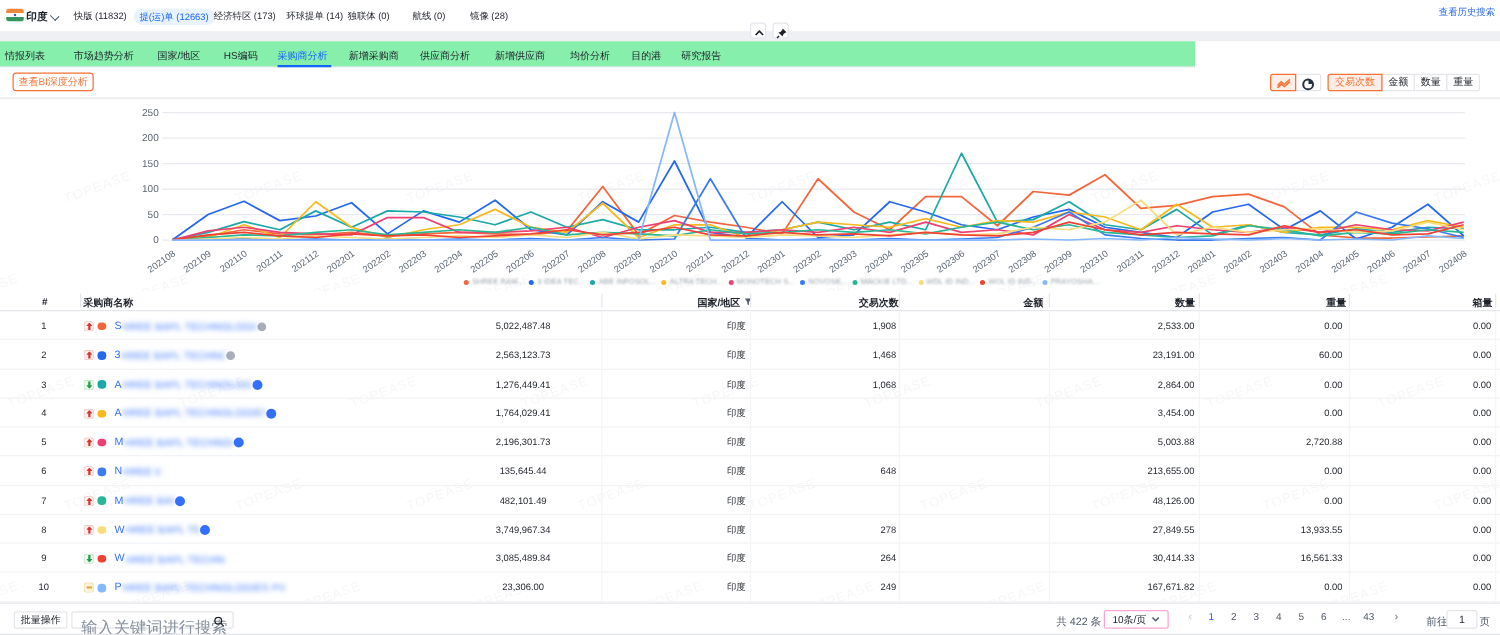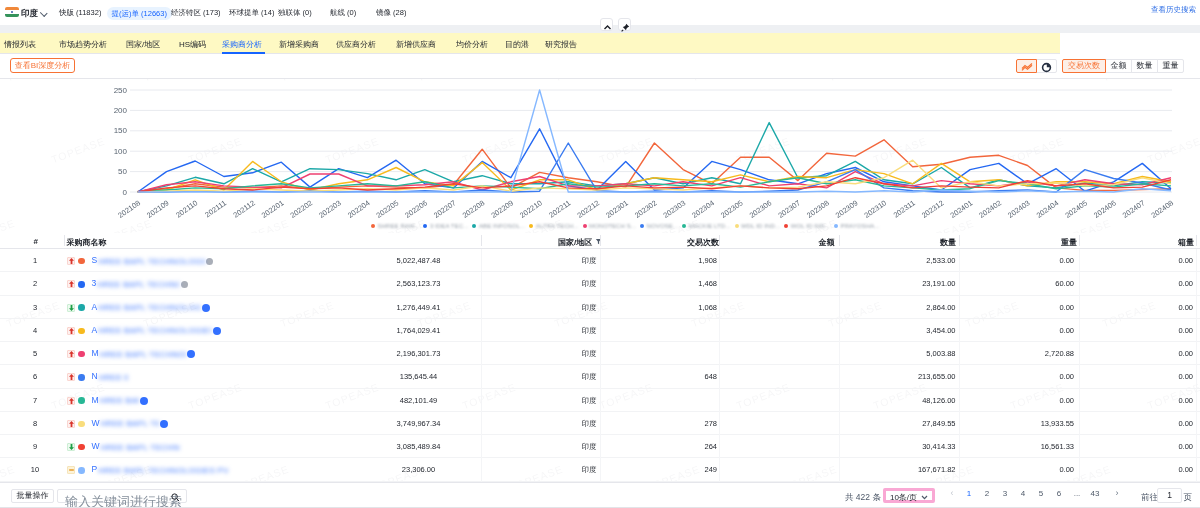--- a/index.html
+++ b/index.html
@@ -11,21 +11,21 @@
 .flag i { position:absolute; left:5.8px; top:3.9px; width:2.4px; height:2.4px; border-radius:50%; background:#3A5BA9; }
 .cname { position:absolute; left:21px; top:7.5px; font-size:8.5px; font-weight:bold; color:#1D2129; }
 .caret { position:absolute; left:40px; top:9.5px; width:6px; height:6px; }
 .caret:before { content:""; position:absolute; left:0.5px; top:0.5px; width:4.5px; height:4.5px; border-right:1.2px solid #4E5969; border-bottom:1.2px solid #4E5969; transform:rotate(45deg) scaleY(0.8); }
 .titem { position:absolute; top:8px; font-size:7.5px; color:#1D2129; white-space:nowrap; }
 .pill { position:absolute; left:106.5px; top:6.5px; height:13.5px; line-height:13.5px; padding:0 5px; background:#E8F3FF; border-radius:8px; font-size:7.5px; color:#1664FF; }
 .hist { position:absolute; right:4px; top:4.5px; font-size:7.5px; color:#2A6BE5; }
 .gband { position:absolute; left:0; top:25px; width:1200px; height:8px; background:#EEF0F3; }
 .sqbtn { position:absolute; top:18px; width:13px; height:13px; background:#fff; border:1px solid #E5E6EB; border-radius:3px; }
 
-.tabs { position:absolute; left:0; top:33px; width:1060px; height:21px; background:#fef9c3; border-bottom:1px solid #E5E6EB; }
+.tabs { position:absolute; left:0; top:33px; width:956px; height:21px; background:#86efac; border-bottom:1px solid #E5E6EB; }
 .tab { position:absolute; top:6px; font-size:8px; color:#1D2129; white-space:nowrap; }
 .tab.act { color:#1664FF; }
 .tabu { position:absolute; top:19px; height:2px; background:#1664FF; }
 
 .toolbar { position:absolute; left:0; top:54px; width:1200px; height:25px; background:#fff; border-bottom:1px solid #E5E6EB; }
 .bibtn { position:absolute; left:10px; top:4px; width:65px; height:15px; line-height:13px; text-align:center;
   border:1px solid #F77234; border-radius:3px; color:#F77234; font-size:8px; }
 .gbtn { position:absolute; top:5px; height:14px; background:#fff; border:1px solid #E5E6EB; font-size:8px; color:#1D2129; text-align:center; line-height:12.5px; }
 .gbtn.on { border-color:#F77234; color:#F77234; z-index:2; background:#FDEFE7; }
 
@@ -61,21 +61,21 @@
 .bl { display:inline-block; overflow:hidden; font-size:8px; filter:blur(2px); vertical-align:middle; letter-spacing:0.3px; height:11px; line-height:11px; margin-left:1px; }
 .cc { display:inline-block; width:8px; height:8px; border-radius:50%; vertical-align:middle; margin-left:1px; }
 .ccg { background:#A9AEB8; width:7px; height:7px; }
 .ccb { background:#3370FF; }
 
 .foot { position:absolute; left:0; top:482px; width:1200px; height:26px; background:#fff; border-top:1px solid #E5E6EB; }
 .batch { position:absolute; left:11px; top:6px; width:43px; height:14px; line-height:12.5px; text-align:center; border:1px solid #E5E6EB; border-radius:2px; font-size:8px; color:#1D2129; }
 .srch { position:absolute; left:57px; top:6px; width:130px; height:14px; border:1px solid #E5E6EB; border-radius:2px; }
 .srch span { position:absolute; left:7px; top:3px; font-size:13px; color:#86909C; }
 .total { position:absolute; left:845px; top:9px; font-size:8.5px; color:#4E5969; }
-.psel { position:absolute; left:883px; top:5px; width:52px; height:15px; border:3px solid #f9a8d4; border-radius:2px; font-size:8px; color:#1D2129; line-height:13px; text-align:center; }
+.psel { position:absolute; left:883px; top:5px; width:52px; height:15px; border:1px solid #f9a8d4; border-radius:2px; font-size:8px; color:#1D2129; line-height:13px; text-align:center; }
 .pwrap { position:absolute; left:947px; top:5px; display:flex; gap:6px; align-items:center; }
 .pn { width:12px; text-align:center; font-size:8px; color:#4E5969; }
 .pn.cur { color:#1664FF; }
 .parr { font-size:9px; color:#6B7785; width:10px; text-align:center; }
 .goto { position:absolute; left:1141px; top:9px; font-size:8.5px; color:#4E5969; }
 .gbox { position:absolute; left:1157px; top:5px; width:25px; height:15px; border:1px solid #E5E6EB; border-radius:2px; text-align:center; line-height:13px; font-size:8.5px; color:#1D2129; }
 .gpage { position:absolute; left:1183.5px; top:9px; font-size:8.5px; color:#4E5969; }
 
 .wmt { position:absolute; font-size:10.5px; color:rgba(29,33,41,0.04); transform:rotate(-20deg); letter-spacing:1px; pointer-events:none; }
 </style></head>

